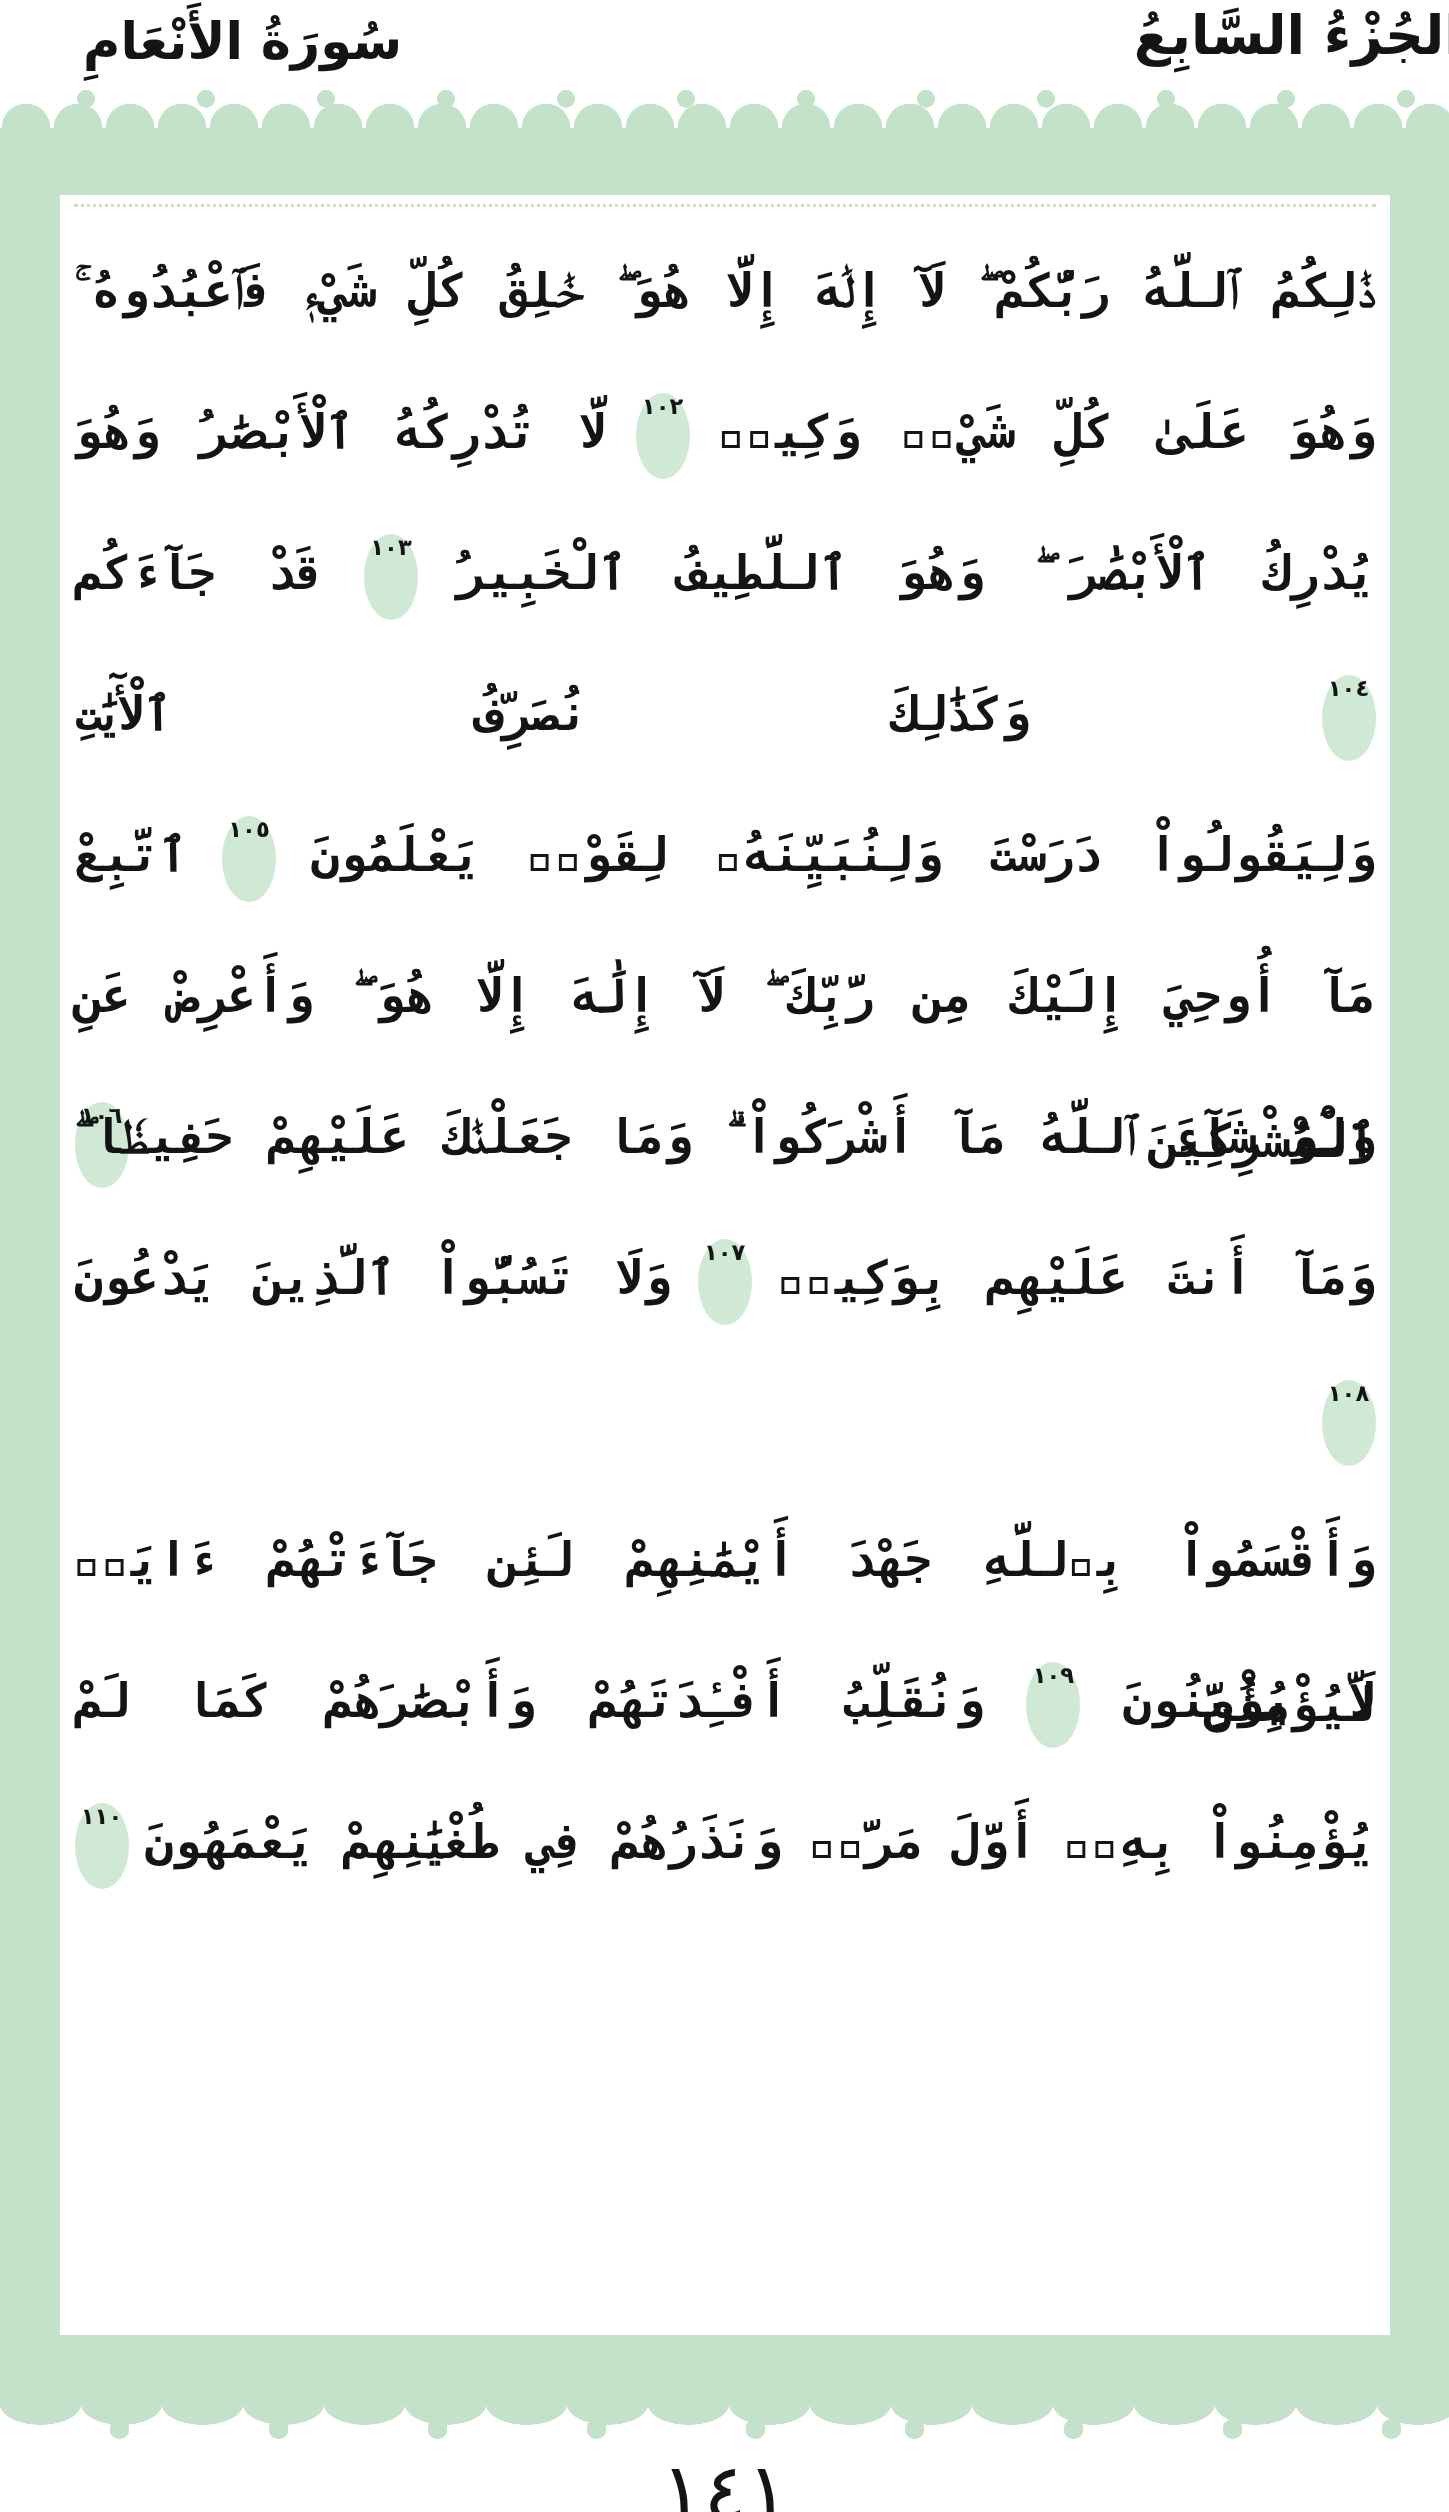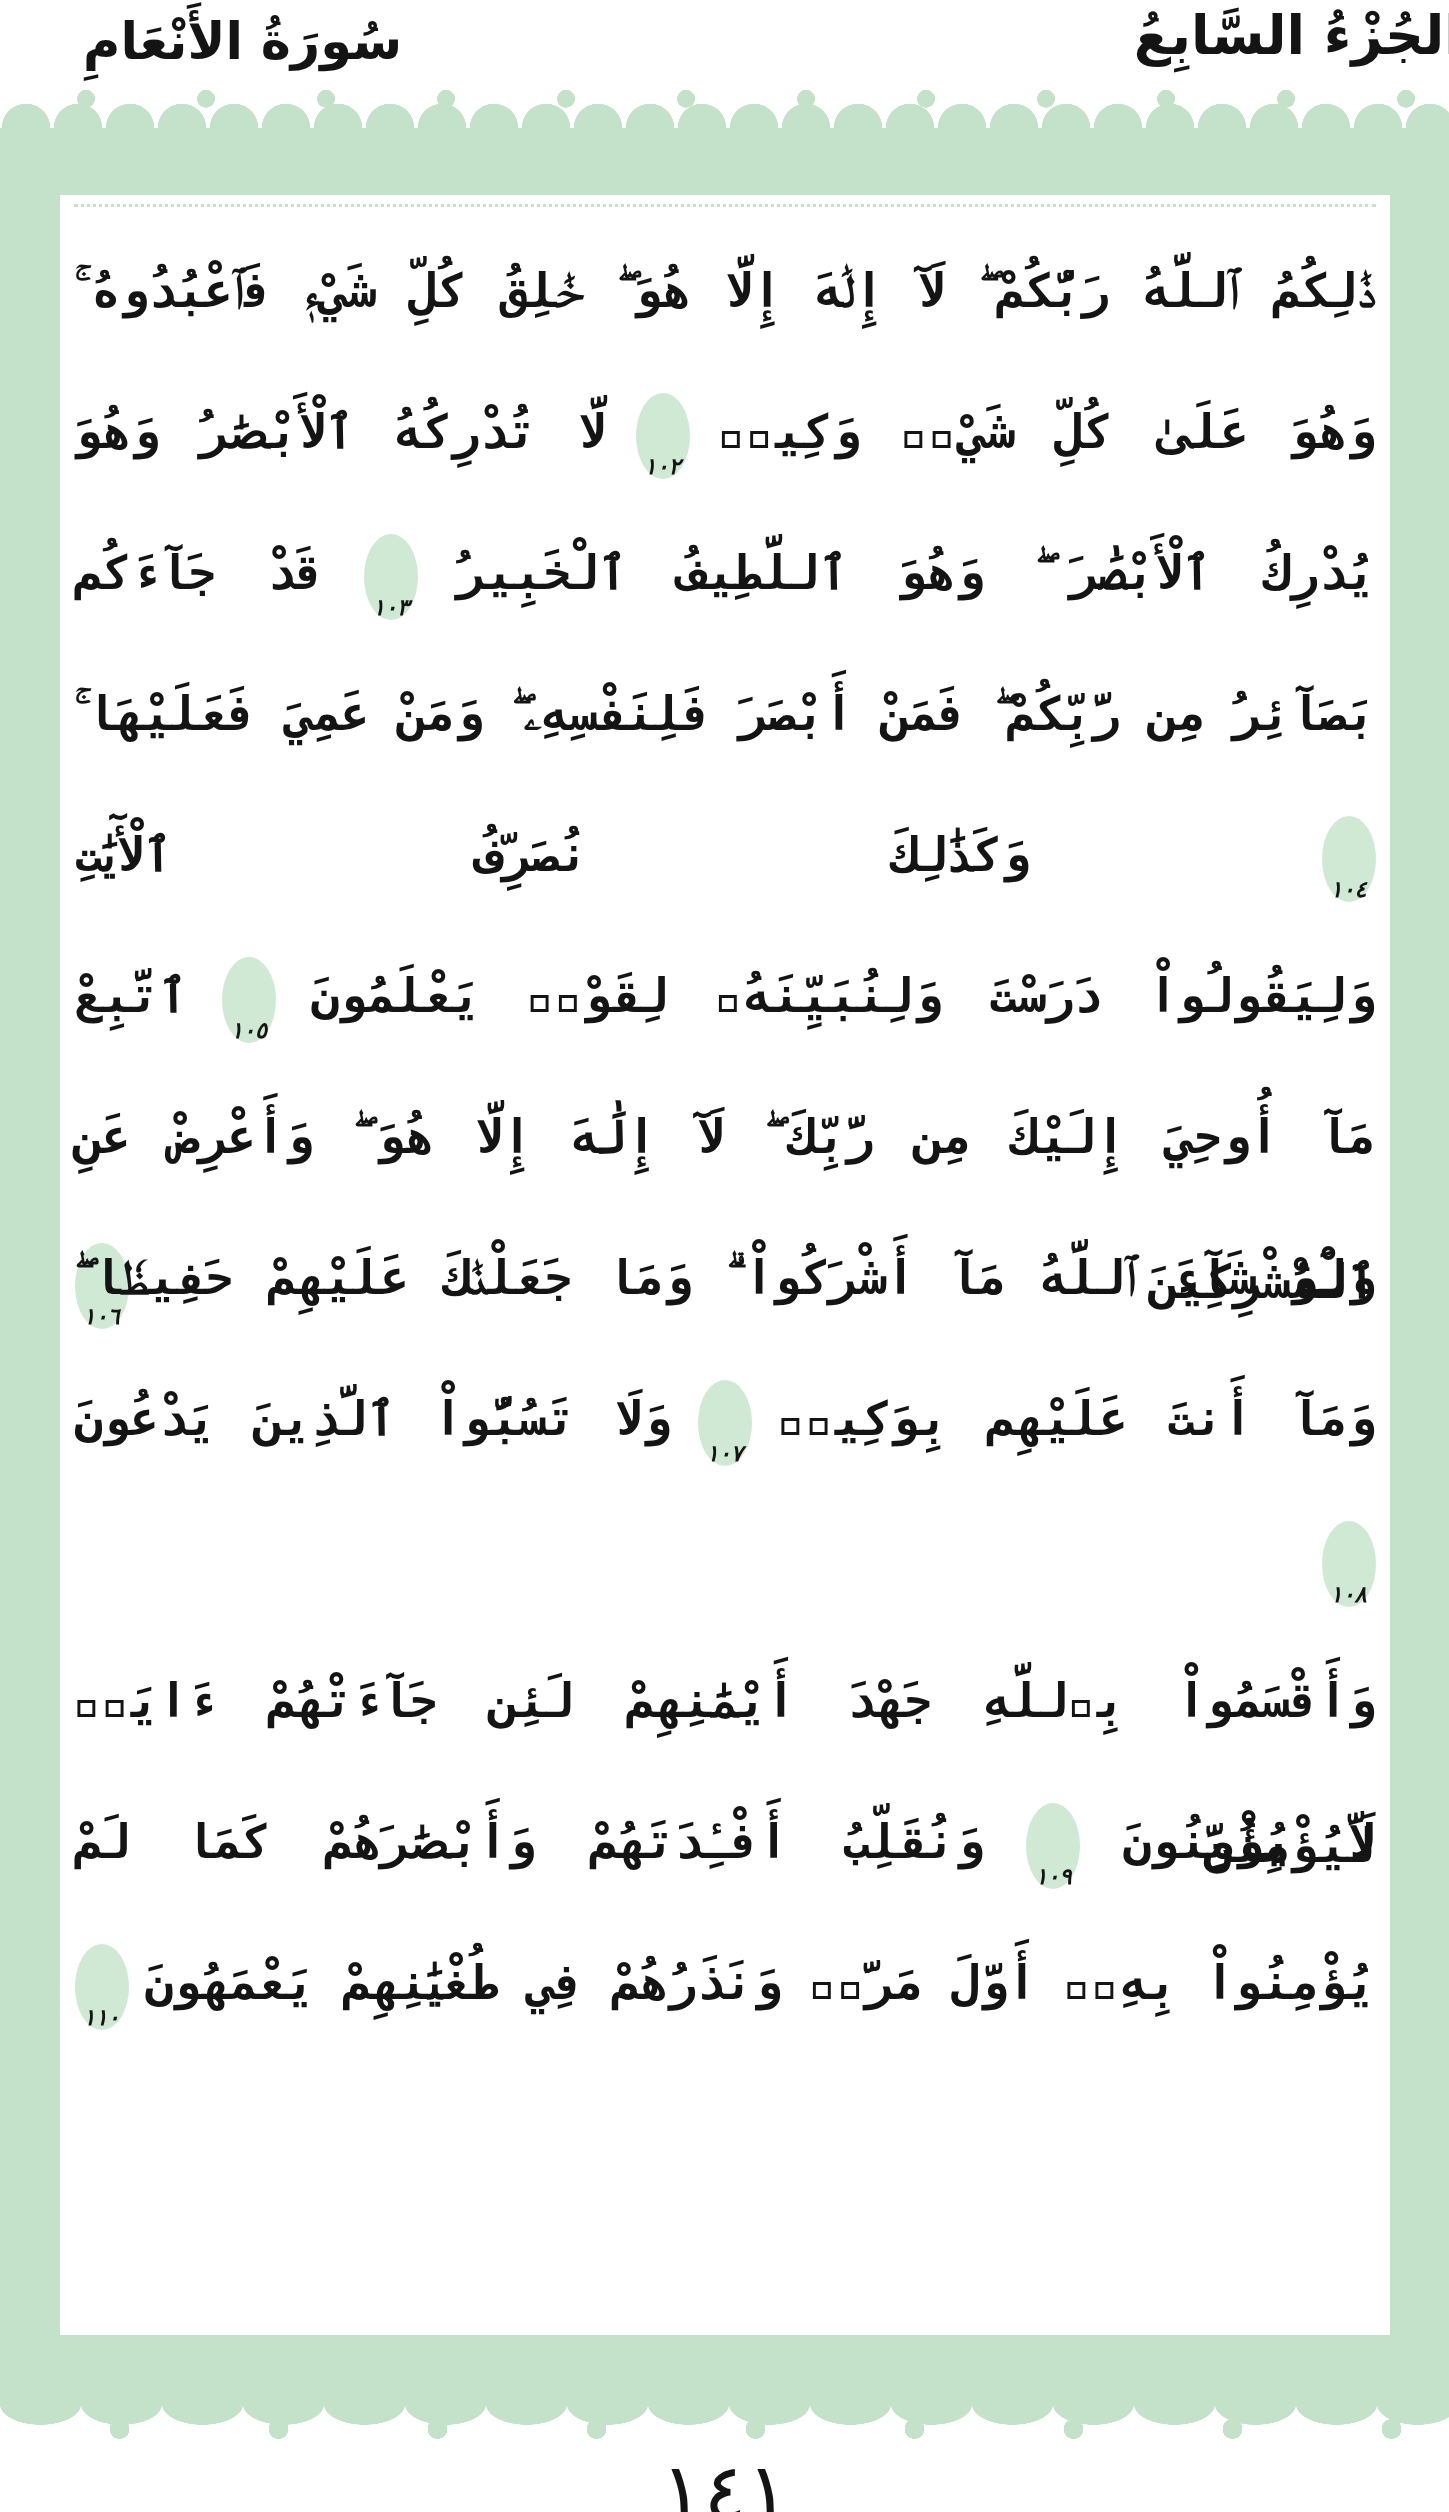--- a/index.html
+++ b/index.html
@@ -55,27 +55,26 @@
     height:141px;line-height:141px;
     direction:rtl;
     text-align:justify;
     -moz-text-align-last:justify;
     text-align-last:justify;
     font-size:47px;font-weight:bold;color:var(--ink);
     white-space:normal;
   }
   .qtext{font-family:Liberation Mono, monospace;}
   .vmark{
-    display:inline-flex;align-items:flex-end;justify-content:center;
+    display:inline-flex;align-items:flex-start;justify-content:center;
     width:54px;height:86px;
     background:var(--marker-green);
     border-radius:50%;
     vertical-align:middle;
     line-height:normal;
-    font-style:italic;
   }
   .vnum{
     font-size:22.6px;font-weight:bold;color:var(--ink);
     direction:ltr;
   }
   
   .pagenum{
     position:absolute;left:0;top:2446px;width:100%;
     text-align:center;font-size:80px;color:var(--ink);
     font-family:"DejaVu Sans",sans-serif;
@@ -96,21 +95,20 @@
   <div class="dotline"></div>
 
   <div class="text-area" dir="rtl">
       <div class="qline" dir="rtl"><span class="qtext">ذَٰلِكُمُ ٱللَّهُ رَبُّكُمْ ۖ لَآ إِلَٰهَ إِلَّا هُوَ ۖ خَٰلِقُ كُلِّ شَيْءٖ فَٱعْبُدُوهُ ۚ</span></div>
       <div class="qline" dir="rtl"><span class="qtext">وَهُوَ عَلَىٰ كُلِّ شَيْءٖ وَكِيلٞ</span> <span class="vmark">
           <span class="vnum">١٠٢</span>
         </span> <span class="qtext">لَّا تُدْرِكُهُ ٱلْأَبْصَٰرُ وَهُوَ</span></div>
       <div class="qline" dir="rtl"><span class="qtext">يُدْرِكُ ٱلْأَبْصَٰرَ ۖ وَهُوَ ٱللَّطِيفُ ٱلْخَبِيرُ</span> <span class="vmark">
           <span class="vnum">١٠٣</span>
         </span> <span class="qtext">قَدْ جَآءَكُم</span></div>
-      <div class="qline" dir="rtl"><span class="qtext">بَصَآئِرُ مِن رَّبِّكُمْ ۖ فَمَنْ أَبْصَرَ فَلِنَفْسِهِۦ ۖ وَمَنْ عَمِيَ فَعَلَيْهَا ۚ</span></div>
       <div class="qline" dir="rtl"> <span class="vmark">
           <span class="vnum">١٠٤</span>
         </span> <span class="qtext">وَكَذَٰلِكَ نُصَرِّفُ ٱلْأٓيَٰتِ</span></div>
       <div class="qline" dir="rtl"><span class="qtext">وَلِيَقُولُواْ دَرَسْتَ وَلِنُبَيِّنَهُۥ لِقَوْمٖ يَعْلَمُونَ</span> <span class="vmark">
           <span class="vnum">١٠٥</span>
         </span> <span class="qtext">ٱتَّبِعْ</span></div>
       <div class="qline" dir="rtl"><span class="qtext">مَآ أُوحِيَ إِلَيْكَ مِن رَّبِّكَ ۖ لَآ إِلَٰهَ إِلَّا هُوَ ۖ وَأَعْرِضْ عَنِ ٱلْمُشْرِكِينَ</span> <span class="vmark">
           <span class="vnum">١٠٦</span>
         </span></div>
       <div class="qline" dir="rtl"><span class="qtext">وَلَوْ شَآءَ ٱللَّهُ مَآ أَشْرَكُواْ ۗ وَمَا جَعَلْنَٰكَ عَلَيْهِمْ حَفِيظٗا ۖ</span></div>

